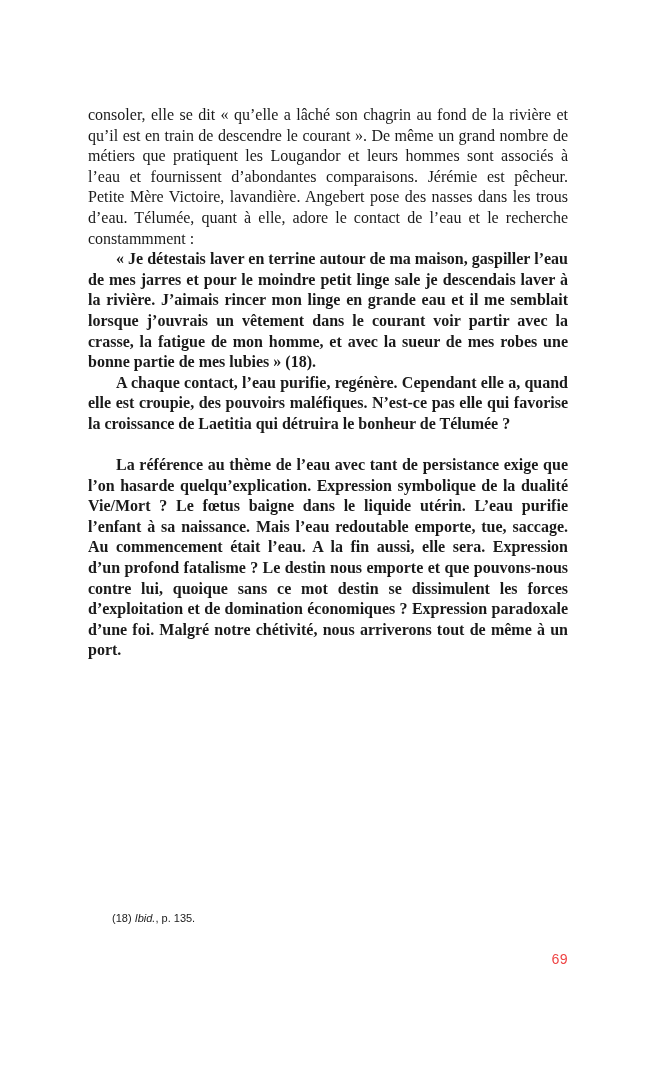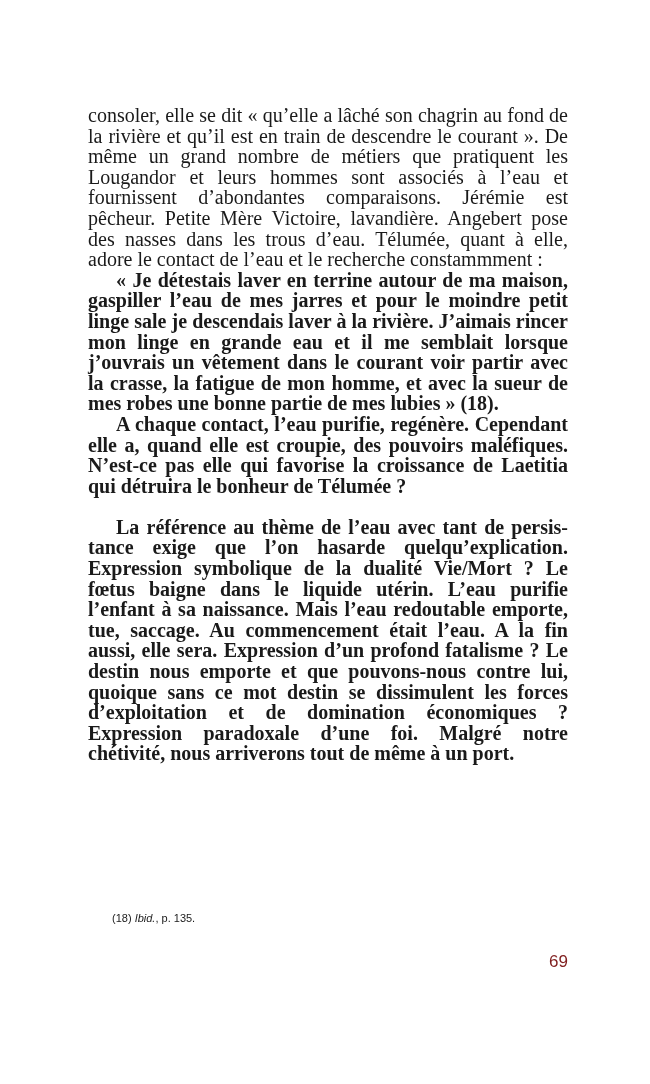--- a/index.html
+++ b/index.html
@@ -3,21 +3,21 @@
 <meta charset="utf-8">
 <style>
   html, body { margin: 0; padding: 0; background: #ffffff; }
   body { width: 650px; height: 1084px; position: relative; overflow: hidden; }
   .page {
     position: absolute;
     left: 88px;
     top: 105px;
     width: 480px;
     font-family: "Liberation Serif", "DejaVu Serif", serif;
-    font-size: 20px;
+    font-size: 16px;
     line-height: 20.6px;
     color: #1a1a1a;
   }
   .para {
     margin: 0;
     text-align: justify;
     hyphens: manual;
   }
   .indent { text-indent: 28px; font-weight: bold; }
   .gap { height: 20.6px; }
@@ -29,23 +29,23 @@
     font-size: 11px;
     color: #1a1a1a;
   }
   .footnote i { font-style: italic; }
   .pagenum {
     position: absolute;
     left: 540px;
     top: 952px;
     width: 28px;
     text-align: right;
-    font-family: Liberation Sans, sans-serif;
-    font-size: 17px;
-    color: #7f1d1d;
+    font-family: Liberation Mono, monospace;
+    font-size: 14px;
+    color: #ef4444;
   }
 </style>
 </head>
 <body>
 
 <div class="page">
   <p class="para">consoler, elle se dit « qu’elle a lâché son chagrin au fond de la rivière et qu’il est en train de descendre le courant ». De même un grand nombre de métiers que pratiquent les Lougandor et leurs hommes sont associés à l’eau et fournissent d’abondantes comparaisons. Jérémie est pêcheur. Petite Mère Victoire, lavandière. Angebert pose des nasses dans les trous d’eau. Télumée, quant à elle, adore le contact de l’eau et le recherche constam­mment :</p>
   <p class="para indent">« Je détestais laver en terrine autour de ma maison, gaspiller l’eau de mes jarres et pour le moindre petit linge sale je descendais laver à la rivière. J’aimais rin­cer mon linge en grande eau et il me semblait lorsque j’ouvrais un vêtement dans le courant voir partir avec la crasse, la fatigue de mon homme, et avec la sueur de mes robes une bonne partie de mes lubies » (18).</p>
   <p class="para indent">A chaque contact, l’eau purifie, regénère. Cependant elle a, quand elle est croupie, des pouvoirs maléfiques. N’est-ce pas elle qui favorise la croissance de Laetitia qui détruira le bonheur de Télumée ?</p>
   <div class="gap"></div>

